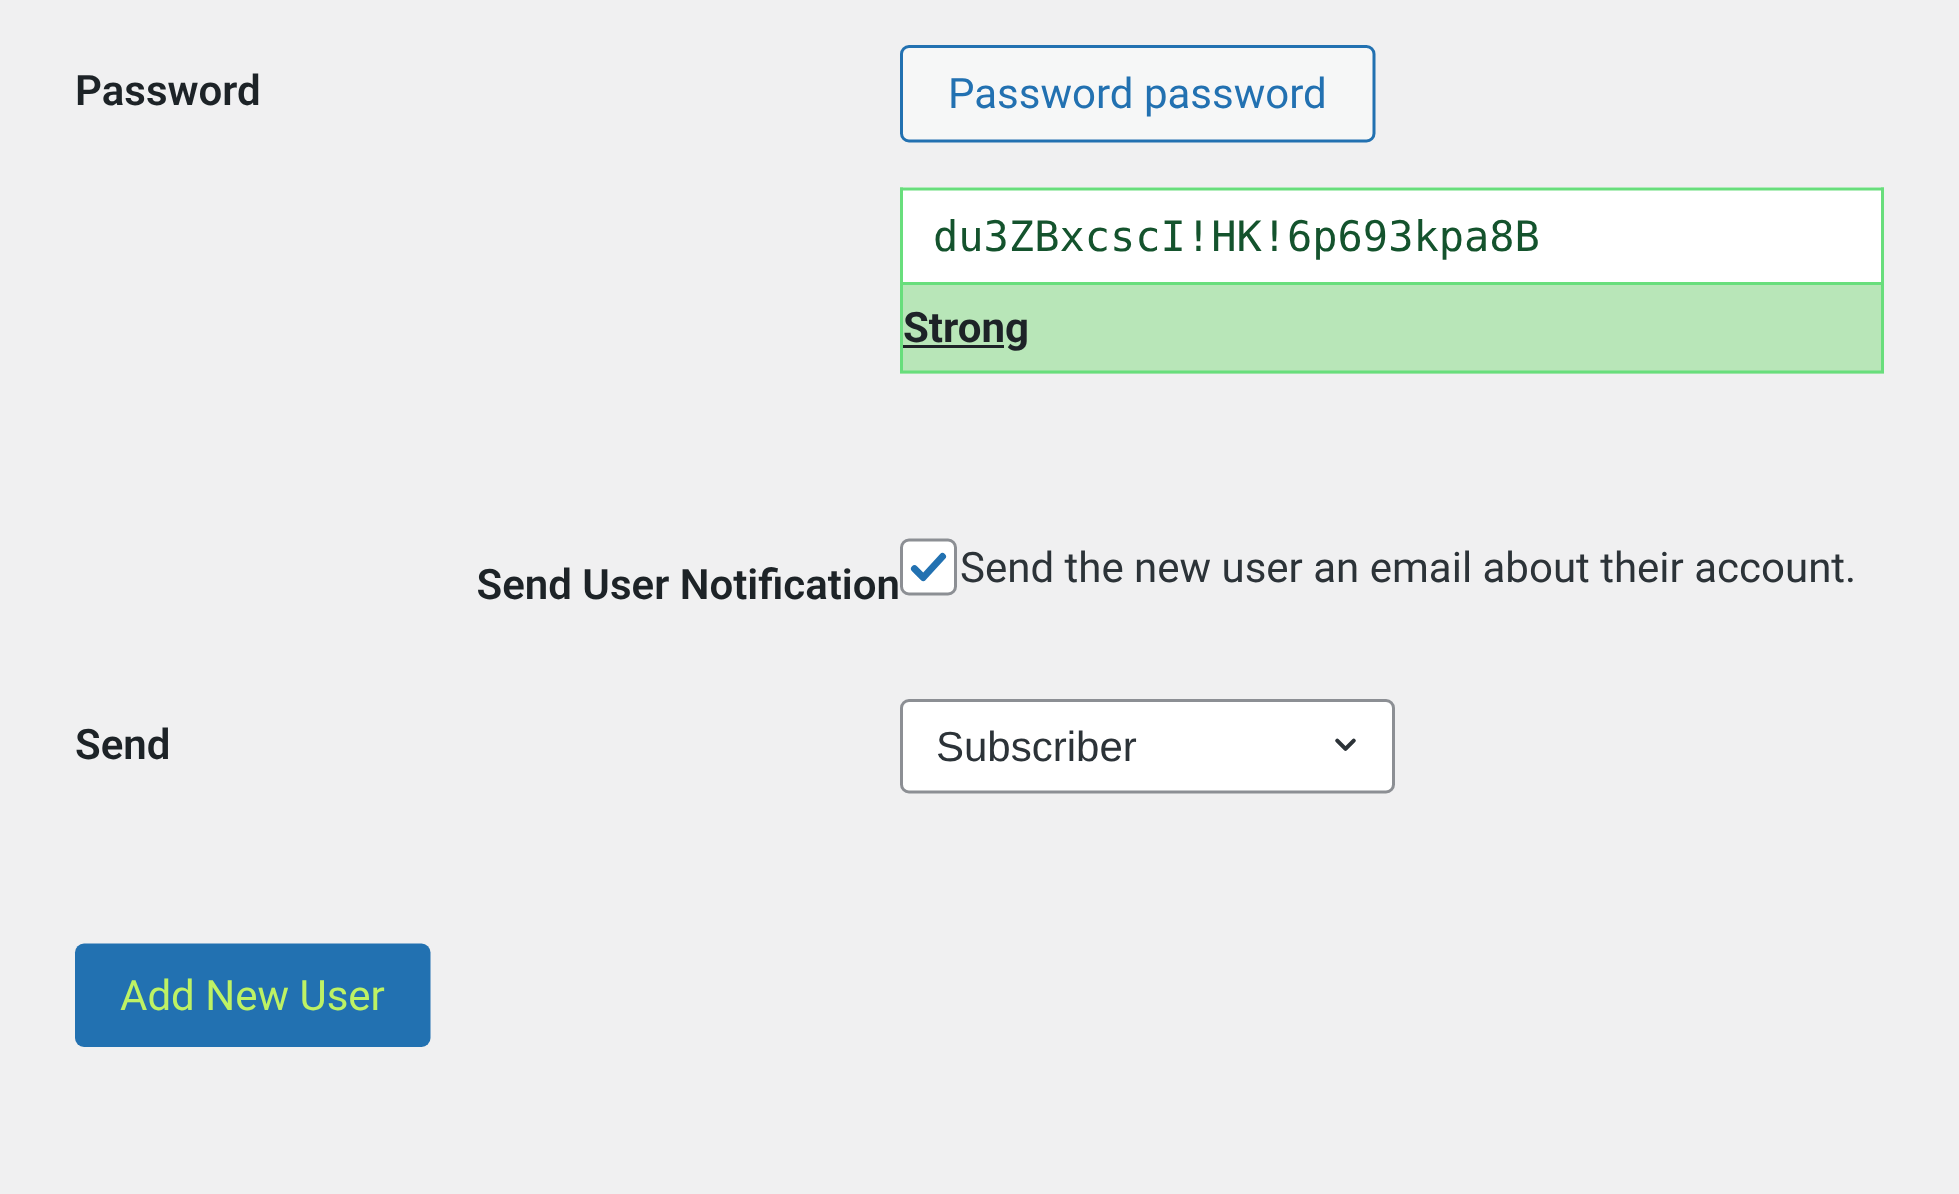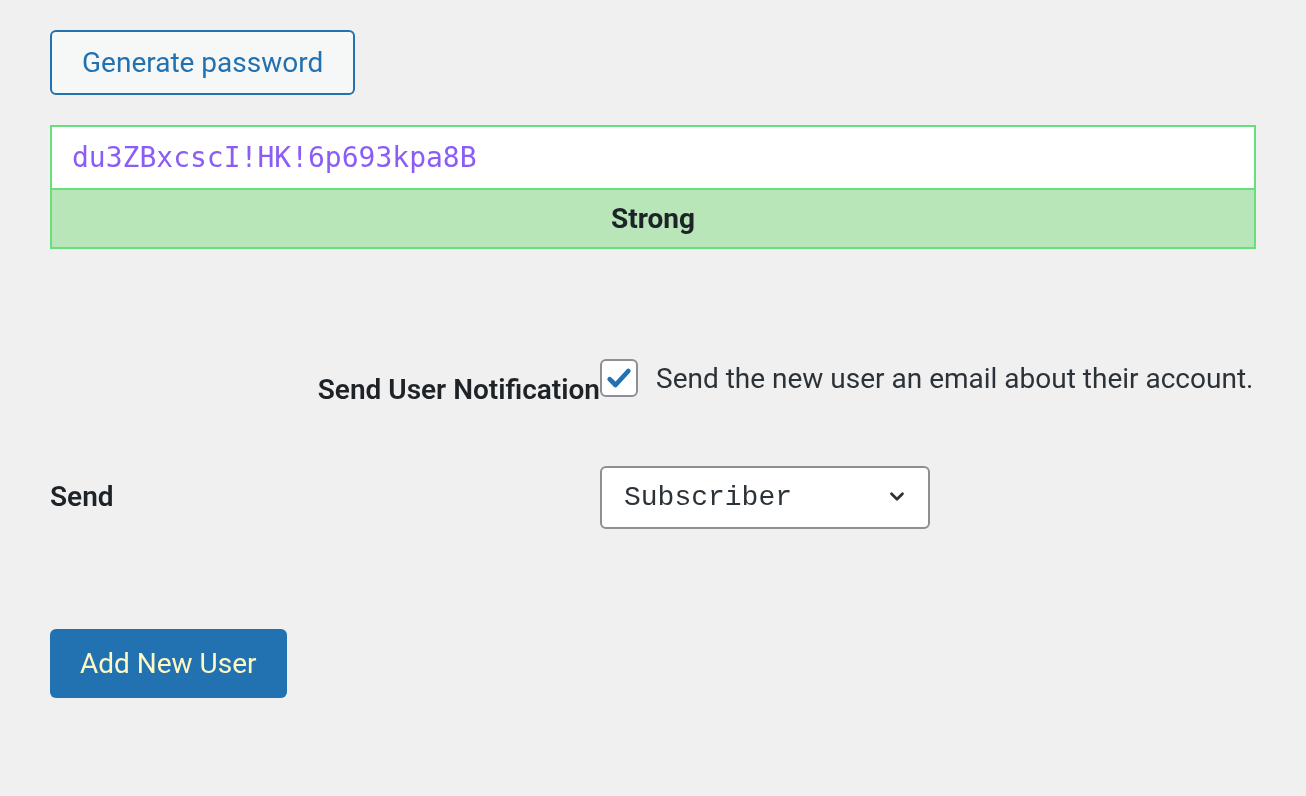--- a/index.html
+++ b/index.html
@@ -38,39 +38,39 @@
       font-family: inherit;
     }
     .password-input {
       width: 100%;
       background: #fff;
       border: 2px solid #68de7c;
       border-bottom: none;
       padding: 14px 20px;
       font-size: 28px;
       font-family: Consolas, Monaco, monospace;
-      color: #8b5cf6;
+      color: #14532d;
       margin-top: 30px;
       display: block;
     }
     .strength-meter {
       background: #b8e6b8;
       border: 2px solid #68de7c;
-      text-align: center;
       padding: 12px 0;
       font-weight: 700;
       font-size: 28px;
       color: #1d2327;
       width: 100%;
+      text-decoration: underline;
     }
     .second-row { margin-top: 110px; text-align: right; }
     .checkbox-wrap {
       display: flex;
       align-items: center;
-      gap: 18px;
+      gap: 2px;
     }
     .chk {
       width: 38px;
       height: 38px;
       border: 2px solid #8c8f94;
       border-radius: 6px;
       background: #fff;
       display: flex;
       align-items: center;
       justify-content: center;
@@ -87,49 +87,50 @@
       display: inline-block;
     }
     .role-select {
       appearance: none;
       background: #fff;
       border: 2px solid #8c8f94;
       border-radius: 6px;
       padding: 14px 70px 14px 22px;
       font-size: 28px;
       color: #2c3338;
-      font-family: Liberation Mono, monospace;
+      font-family: Liberation Sans, sans-serif;
       cursor: pointer;
       width: 330px;
     }
     .select-wrap .chev {
       position: absolute;
       right: 22px;
       top: 50%;
       transform: translateY(-50%);
       pointer-events: none;
     }
     .btn-primary {
       background: #2271b1;
       border: none;
-      color: #fef9c3;
+      color: #bef264;
       padding: 18px 30px;
       font-size: 28px;
       border-radius: 6px;
       cursor: pointer;
       font-family: inherit;
     }
     .submit-row { margin-top: 100px; }
   </style>
 </head>
 <body>
 
 <div class="form-row">
+  <div class="label-col">Password</div>
   <div class="field-col">
-    <button class="btn-secondary">Generate password</button>
+    <button class="btn-secondary">Password password</button>
     <input type="text" class="password-input" value="du3ZBxcscI!HK!6p693kpa8B" style="">
     <div class="strength-meter">Strong</div>
   </div>
 </div>
 
 <div class="form-row second-row">
   <div class="label-col">Send User Notification</div>
   <div class="field-col">
     <div class="checkbox-wrap">
       <div class="chk">

